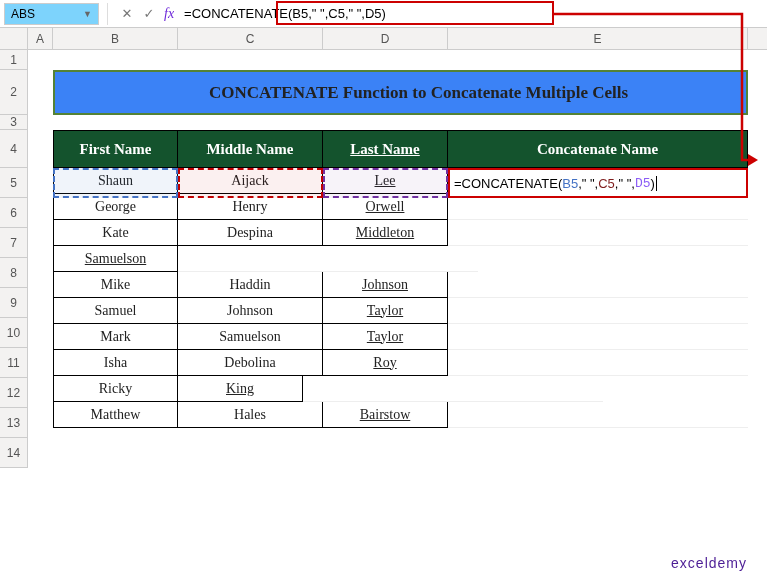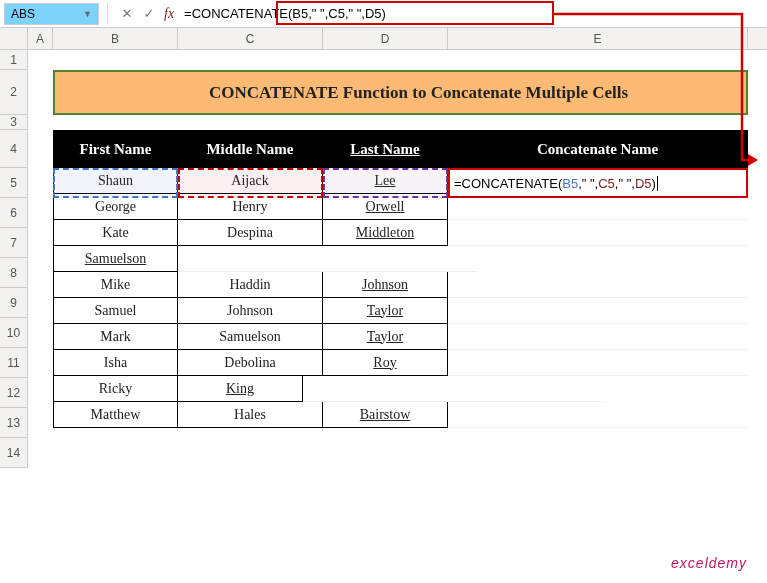--- a/index.html
+++ b/index.html
@@ -6,21 +6,21 @@
   body { font-family: 'Segoe UI', Tahoma, sans-serif; font-size: 13px; background: #fff; width: 767px; height: 583px; position: relative; overflow: hidden; }
 
   .formula-bar { display: flex; align-items: center; height: 28px; border-bottom: 1px solid #ccc; background: #fff; padding: 0 4px; }
   .name-box { width: 95px; height: 22px; border: 1px solid #ccc; background: #7dd3fc; display: flex; align-items: center; padding: 0 6px; font-size: 12px; }
   .name-box-text { flex: 1; }
   .nb-arrow { color: #666; font-size: 9px; }
   .fb-sep { width: 1px; height: 22px; background: #ddd; margin: 0 8px; }
   .fb-btn { width: 22px; height: 22px; display: flex; align-items: center; justify-content: center; color: #555; font-size: 13px; cursor: default; }
   .fb-btn.cancel { color: #777; }
   .fb-btn.enter { color: #777; }
-  .fx-label { font-style: italic; font-family: 'Times New Roman', serif; color: #7f1d1d; margin: 0 6px 0 4px; font-size: 14px; }
+  .fx-label { font-style: italic; font-family: 'Times New Roman', serif; color: #6d28d9; margin: 0 6px 0 4px; font-size: 14px; }
   .formula-input { flex: 1; height: 22px; border: none; padding: 0 4px; font-size: 13px; outline: none; font-family: 'Segoe UI', sans-serif; }
   .fb-highlight { position: absolute; border: 2px solid #c00; pointer-events: none; }
 
   .grid-wrap { position: relative; }
   .col-headers { display: flex; height: 22px; background: #f3f2f1; border-bottom: 1px solid #ccc; }
   .corner { width: 28px; border-right: 1px solid #ccc; background: #f3f2f1; }
   .col-h { border-right: 1px solid #ccc; display: flex; align-items: center; justify-content: center; color: #555; font-size: 12px; background: #f3f2f1; }
   .col-A { width: 25px; }
   .col-B { width: 125px; }
   .col-C { width: 145px; }
@@ -29,47 +29,47 @@
 
   .grid-body { display: flex; }
   .row-headers { width: 28px; }
   .row-h { height: 30px; border-bottom: 1px solid #ccc; border-right: 1px solid #ccc; display: flex; align-items: center; justify-content: center; color: #555; font-size: 12px; background: #f3f2f1; }
   .row-h.r1 { height: 20px; }
   .row-h.r2 { height: 45px; }
   .row-h.r3 { height: 15px; }
 
   .cells { position: relative; flex: 1; }
 
-  .title-cell { position: absolute; left: 25px; top: 20px; width: 695px; height: 45px; background: #fdba74; border: 2px solid #548235; display: flex; align-items: center; justify-content: center; font-family: Georgia, serif; font-weight: bold; font-size: 17px; color: #222; padding-left: 36px; }
+  .title-cell { position: absolute; left: 25px; top: 20px; width: 695px; height: 45px; background: #3b82f6; border: 2px solid #548235; display: flex; align-items: center; justify-content: center; font-family: Georgia, serif; font-weight: bold; font-size: 17px; color: #222; padding-left: 36px; }
 
   .table-zone { position: absolute; left: 25px; top: 80px; }
   .th-row { display: flex; height: 38px; }
-  .th-row .th { background: #000000; color: #fff; font-family: Georgia, serif; font-weight: bold; font-size: 15px; display: flex; align-items: center; justify-content: center; border: 1px solid #000; }
+  .th-row .th { background: #14532d; color: #fff; font-family: Georgia, serif; font-weight: bold; font-size: 15px; display: flex; align-items: center; justify-content: center; border: 1px solid #000; }
   .td-row { display: flex; height: 26px; }
   .td-row .td { border: 1px solid #000; border-top: none; display: flex; align-items: center; justify-content: center; font-family: Georgia, serif; font-size: 14px; color: #222; }
   .td-row .td + .td, .th-row .th + .th { border-left: none; }
   .td-row .td.open { border: none; border-bottom: 1px solid #eee; font-family: 'Segoe UI', sans-serif; font-size: 13px; justify-content: flex-start; padding-left: 4px; background: #fff; }
 
   .cB { width: 125px; } .cC { width: 145px; } .cD { width: 125px; text-decoration: underline; } .cE { width: 300px; }
 
   .marquee { position: absolute; border: 2px dashed; pointer-events: none; }
   .mar-b5 { left: 25px; top: 118px; width: 125px; height: 30px; border-color: #4472c4; background: rgba(68,114,196,0.08); }
   .mar-c5 { left: 150px; top: 118px; width: 145px; height: 30px; border-color: #c00000; background: rgba(192,0,0,0.06); }
   .mar-d5 { left: 295px; top: 118px; width: 125px; height: 30px; border-color: #7030a0; background: rgba(112,48,160,0.06); }
 
   .e5-active { position: absolute; left: 420px; top: 118px; width: 300px; height: 30px; border: 2px solid #c00; display: flex; align-items: center; padding: 0 4px; font-family: 'Segoe UI', sans-serif; font-size: 13px; background: #fff; }
   .e5-active .tok-fn { color: #000; }
   .e5-active .tok-b { color: #4472c4; }
   .e5-active .tok-c { color: #7f1d1d; }
-  .e5-active .tok-d { color: #7f1d1d; }
+  .e5-active .tok-d { color: #8b5cf6; font-family: Liberation Mono, monospace; }
   .e5-active .tok-str { color: #000; }
   .cursor-bar { display: inline-block; width: 1px; height: 15px; background: #000; margin-left: 1px; vertical-align: middle; }
 
   .annot-arrow { position: absolute; pointer-events: none; }
-  .watermark { position: absolute; right: 20px; bottom: 12px; color: #be185d; font-size: 14px; font-style: italic; letter-spacing: 1px; }
+  .watermark { position: absolute; right: 20px; bottom: 12px; color: #4c1d95; font-size: 14px; letter-spacing: 1px; }
 </style>
 </head>
 <body>
 
 <div class="formula-bar">
   <div class="name-box">
     <span class="name-box-text">ABS</span>
     <span class="nb-arrow">▼</span>
   </div>
   <div class="fb-sep"></div>

